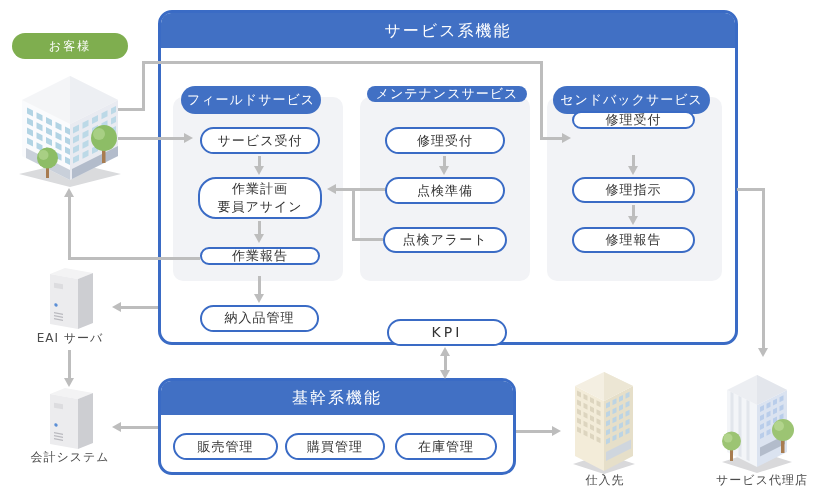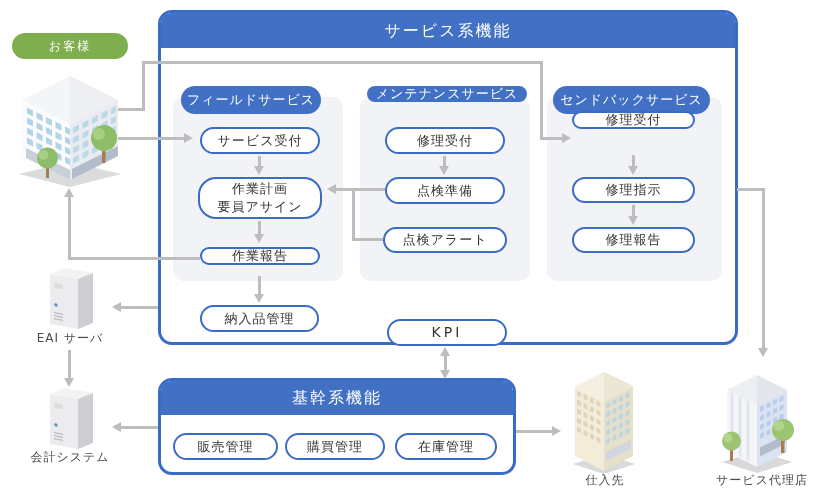--- a/index.html
+++ b/index.html
@@ -118,21 +118,21 @@
   <div class="arr d" style="left:628px;top:216px;"></div>
 
   <div class="chip" style="left:181px;top:86px;width:140px;height:28px;">フィールドサービス</div>
   <div class="chip" style="left:367px;top:86px;width:160px;height:16px;">メンテナンスサービス</div>
   <div class="chip" style="left:553px;top:86px;width:157px;height:28px;">センドバックサービス</div>
 
   <div class="pill" style="left:200px;top:127px;width:120px;height:27px;">サービス受付</div>
   <div class="pill tall" style="left:198px;top:177px;width:124px;height:42px;">作業計画
 要員アサイン</div>
   <div class="pill" style="left:200px;top:247px;width:120px;height:18px;">作業報告</div>
-  <div class="pill" style="left:200px;top:305px;width:119px;height:27px;">納入品管理</div>
+  <div class="pill" style="left:200px;top:305px;width:119px;height:27px;font-family:Liberation Mono, monospace;">納入品管理</div>
 
   <div class="pill" style="left:385px;top:127px;width:120px;height:27px;">修理受付</div>
   <div class="pill" style="left:385px;top:177px;width:120px;height:27px;">点検準備</div>
   <div class="pill" style="left:383px;top:227px;width:124px;height:26px;">点検アラート</div>
   <div class="pill kpi" style="left:387px;top:319px;width:120px;height:27px;">KPI</div>
 
   <div class="pill" style="left:572px;top:111px;width:123px;height:18px;">修理受付</div>
   <div class="pill" style="left:572px;top:177px;width:123px;height:26px;">修理指示</div>
   <div class="pill" style="left:572px;top:227px;width:123px;height:26px;">修理報告</div>
 

